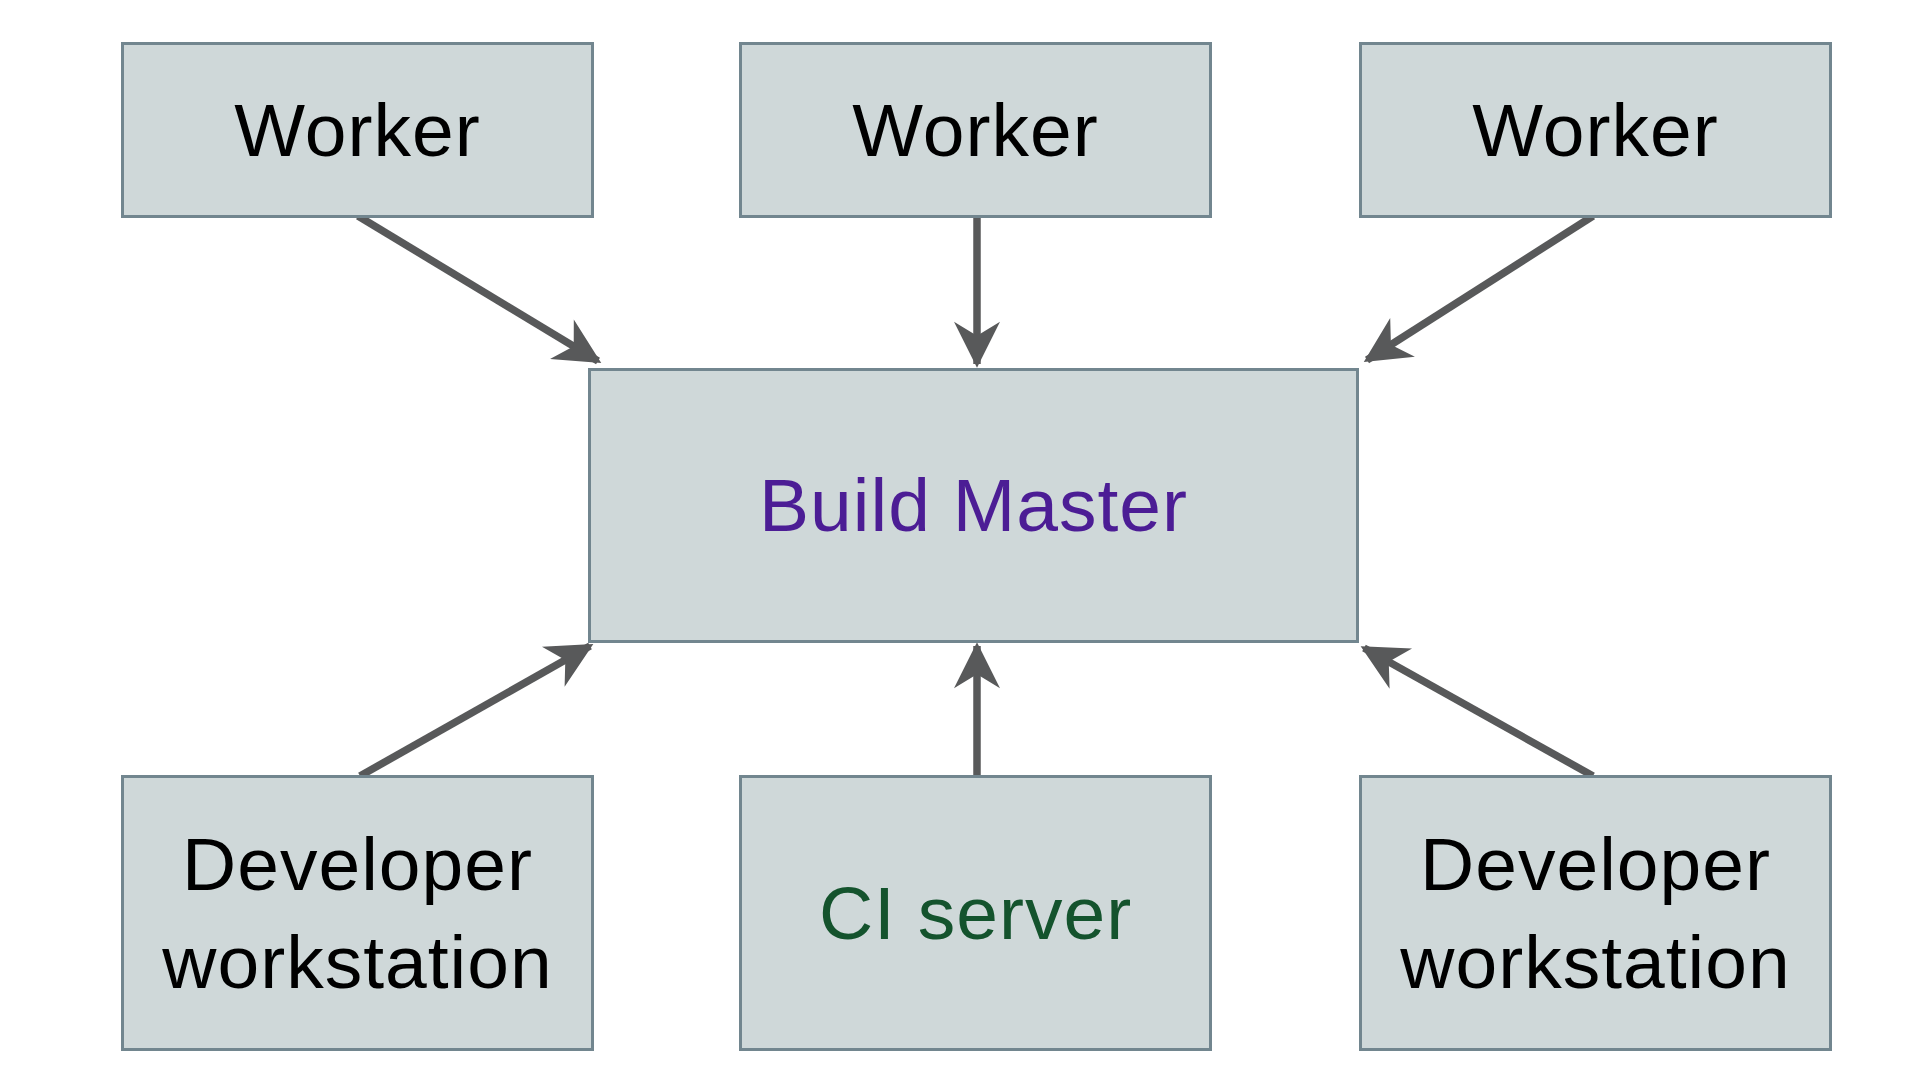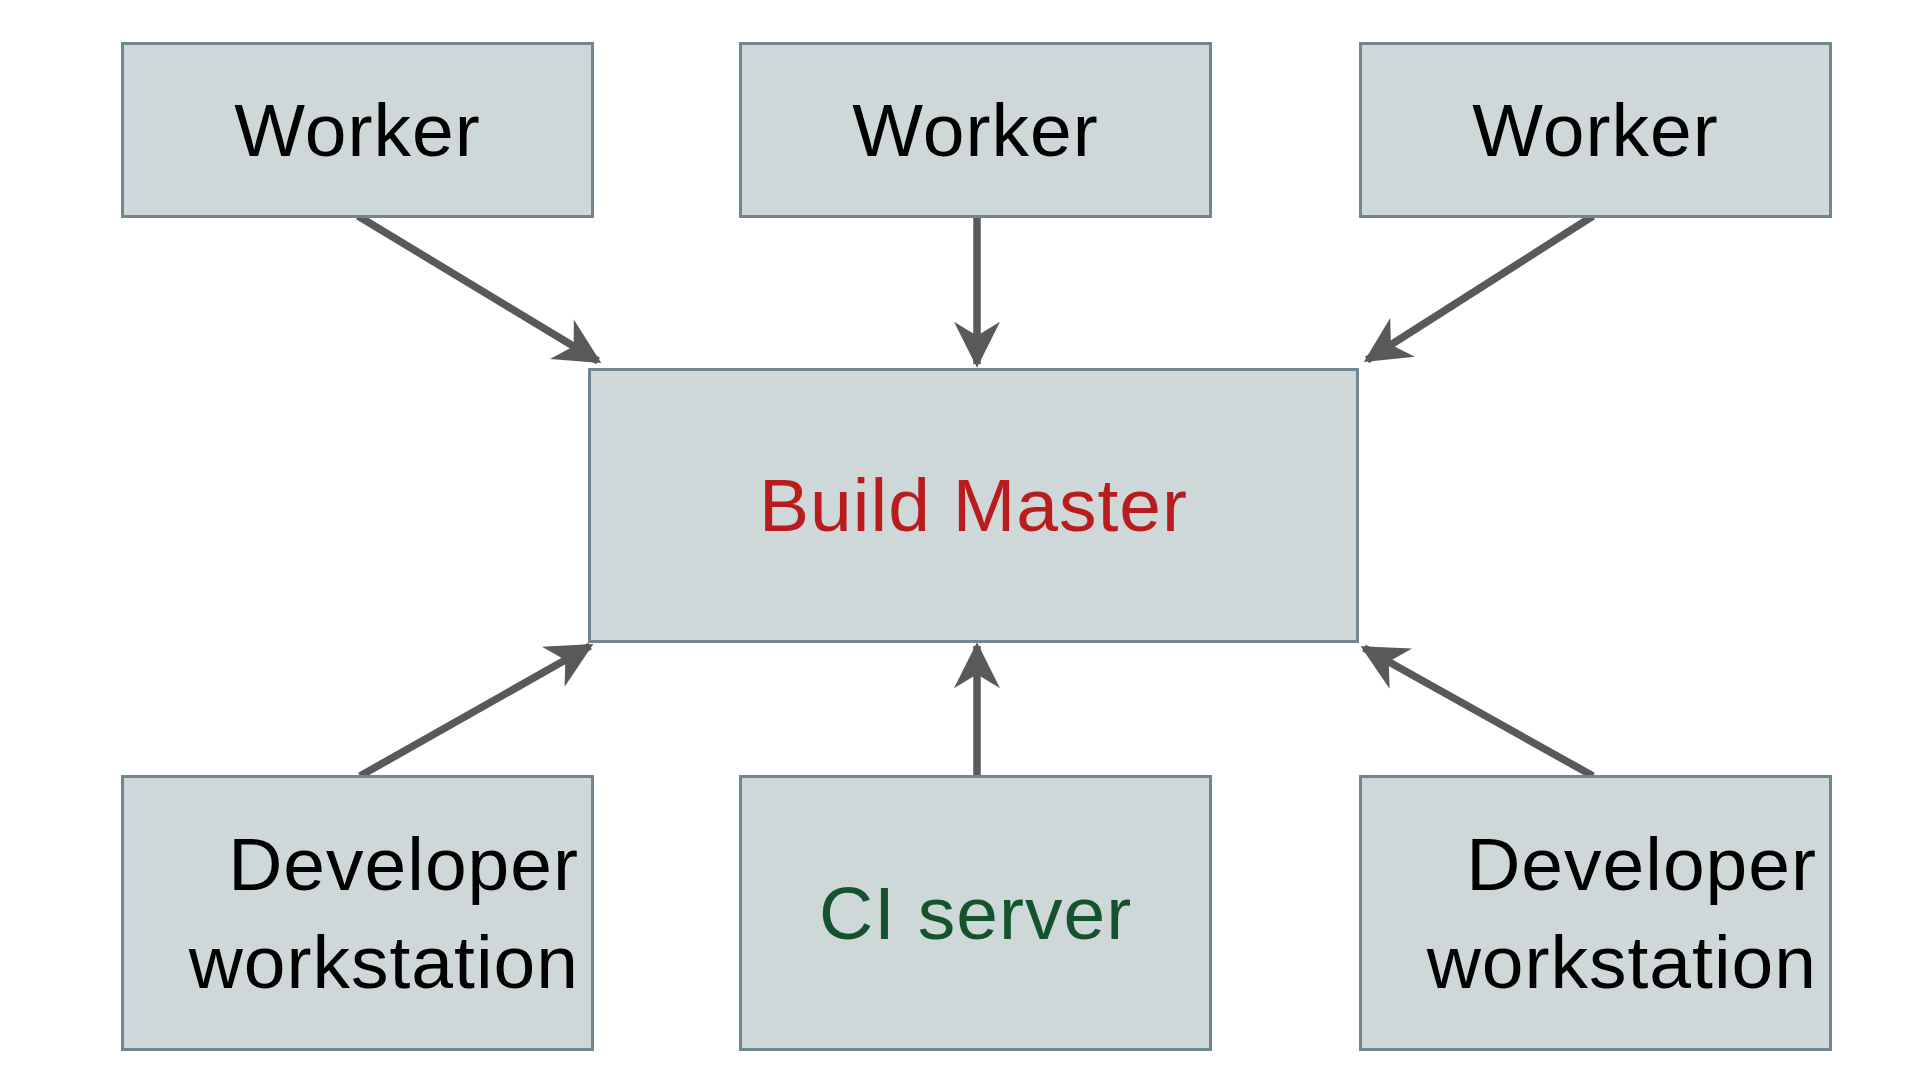--- a/index.html
+++ b/index.html
@@ -24,21 +24,21 @@
     display: block;
     pointer-events: none;
   }
   .node {
     position: absolute;
     box-sizing: border-box;
     border: 3px solid #72868f;
     display: flex;
     align-items: center;
     justify-content: center;
-    text-align: right;
+    text-align: center;
     padding: 0 12px;
   }
   .node .node-label {
     font-size: 75px;
     line-height: 1.31;
     letter-spacing: 1px;
     color: #000000;
   }
 </style>
 </head>
@@ -64,21 +64,21 @@
 <div class="node" style="left: 121px; top: 42px; width: 473px; height: 176px; background: rgb(207, 216, 217); border-color: rgb(114, 134, 143);">
       <span class="node-label" style="color: rgb(0, 0, 0);">Worker</span>
     </div>
     <div class="node" style="left: 739px; top: 42px; width: 473px; height: 176px; background: rgb(207, 216, 217); border-color: rgb(114, 134, 143);">
       <span class="node-label" style="color: rgb(0, 0, 0);">Worker</span>
     </div>
     <div class="node" style="left: 1359px; top: 42px; width: 473px; height: 176px; background: rgb(207, 216, 217); border-color: rgb(114, 134, 143);">
       <span class="node-label" style="color: rgb(0, 0, 0);">Worker</span>
     </div>
     <div class="node" style="left: 588px; top: 368px; width: 771px; height: 275px; background: rgb(207, 216, 217); border-color: rgb(114, 134, 143);">
-      <span class="node-label" style="color: #b91c1c;">Build Master</span>
+      <span class="node-label" style="color: #4c1d95;">Build Master</span>
     </div>
     <div class="node" style="left: 121px; top: 775px; width: 473px; height: 276px; background: rgb(207, 216, 217); border-color: rgb(114, 134, 143);">
       <span class="node-label" style="color: rgb(0, 0, 0);">Developer workstation</span>
     </div>
     <div class="node" style="left: 739px; top: 775px; width: 473px; height: 276px; background: rgb(207, 216, 217); border-color: rgb(114, 134, 143);">
       <span class="node-label" style="color: #14532d;">CI server</span>
     </div>
     <div class="node" style="left: 1359px; top: 775px; width: 473px; height: 276px; background: rgb(207, 216, 217); border-color: rgb(114, 134, 143);">
       <span class="node-label" style="color: rgb(0, 0, 0);">Developer workstation</span>
     </div>

